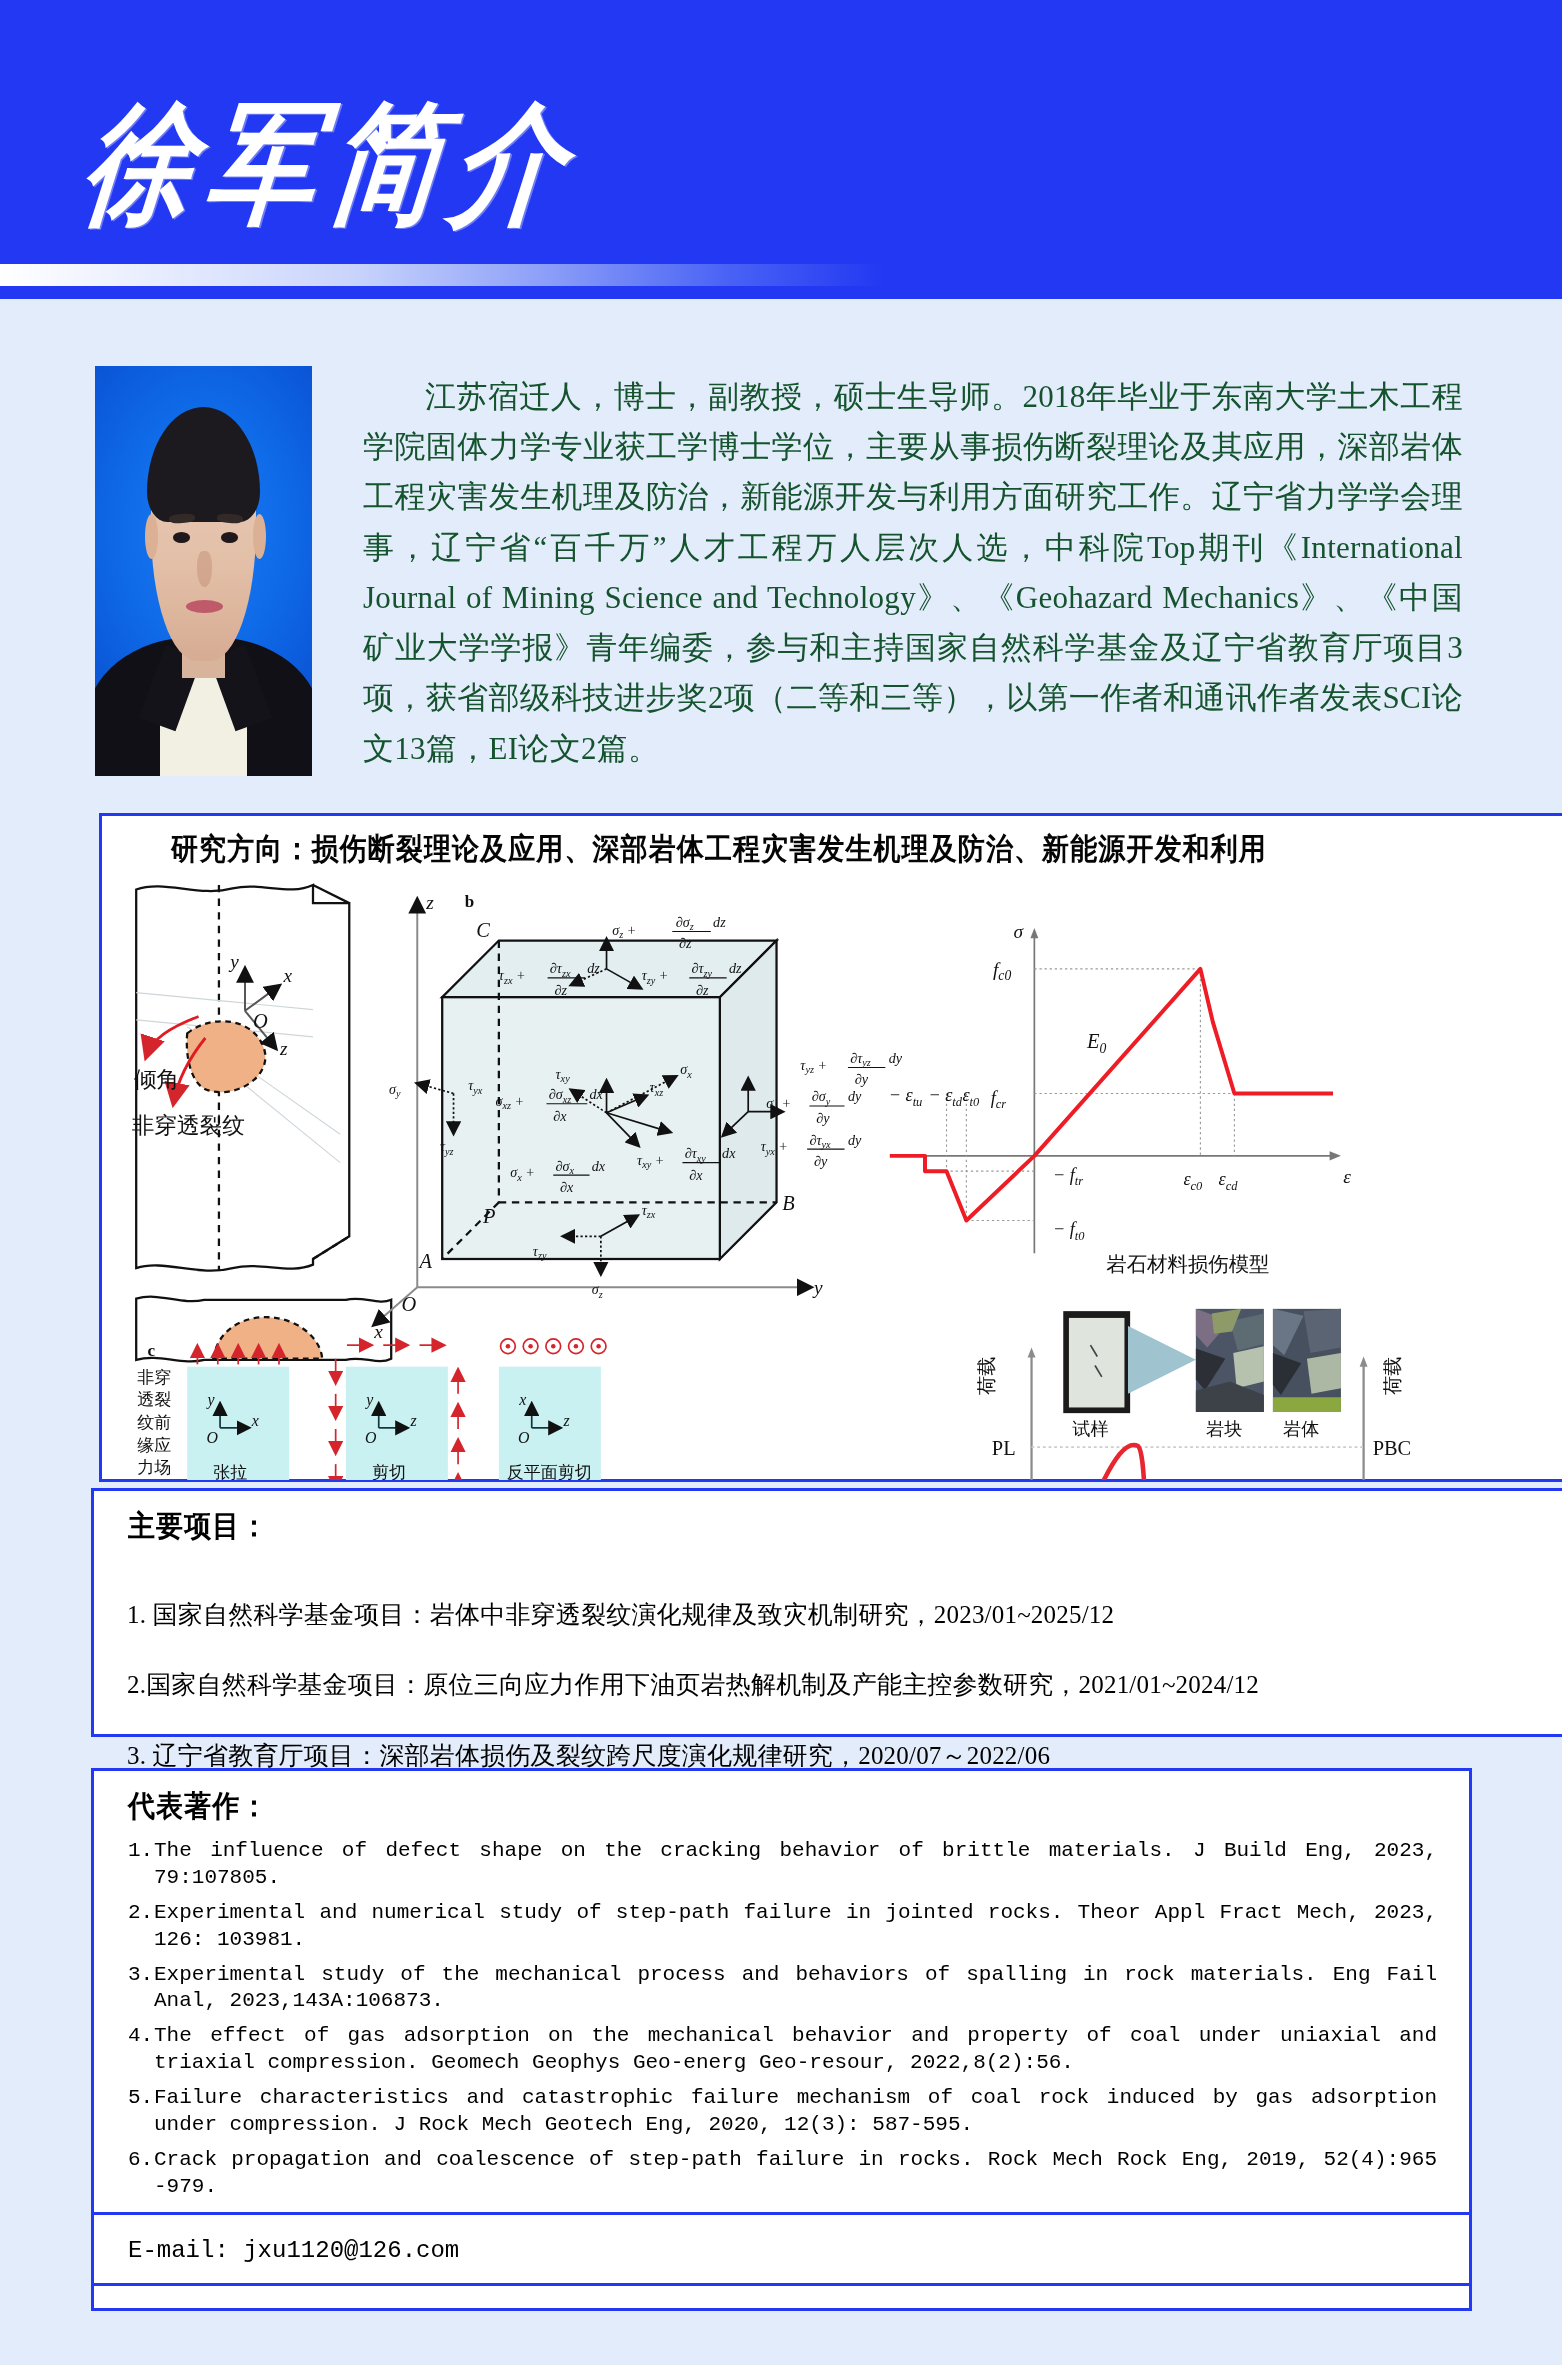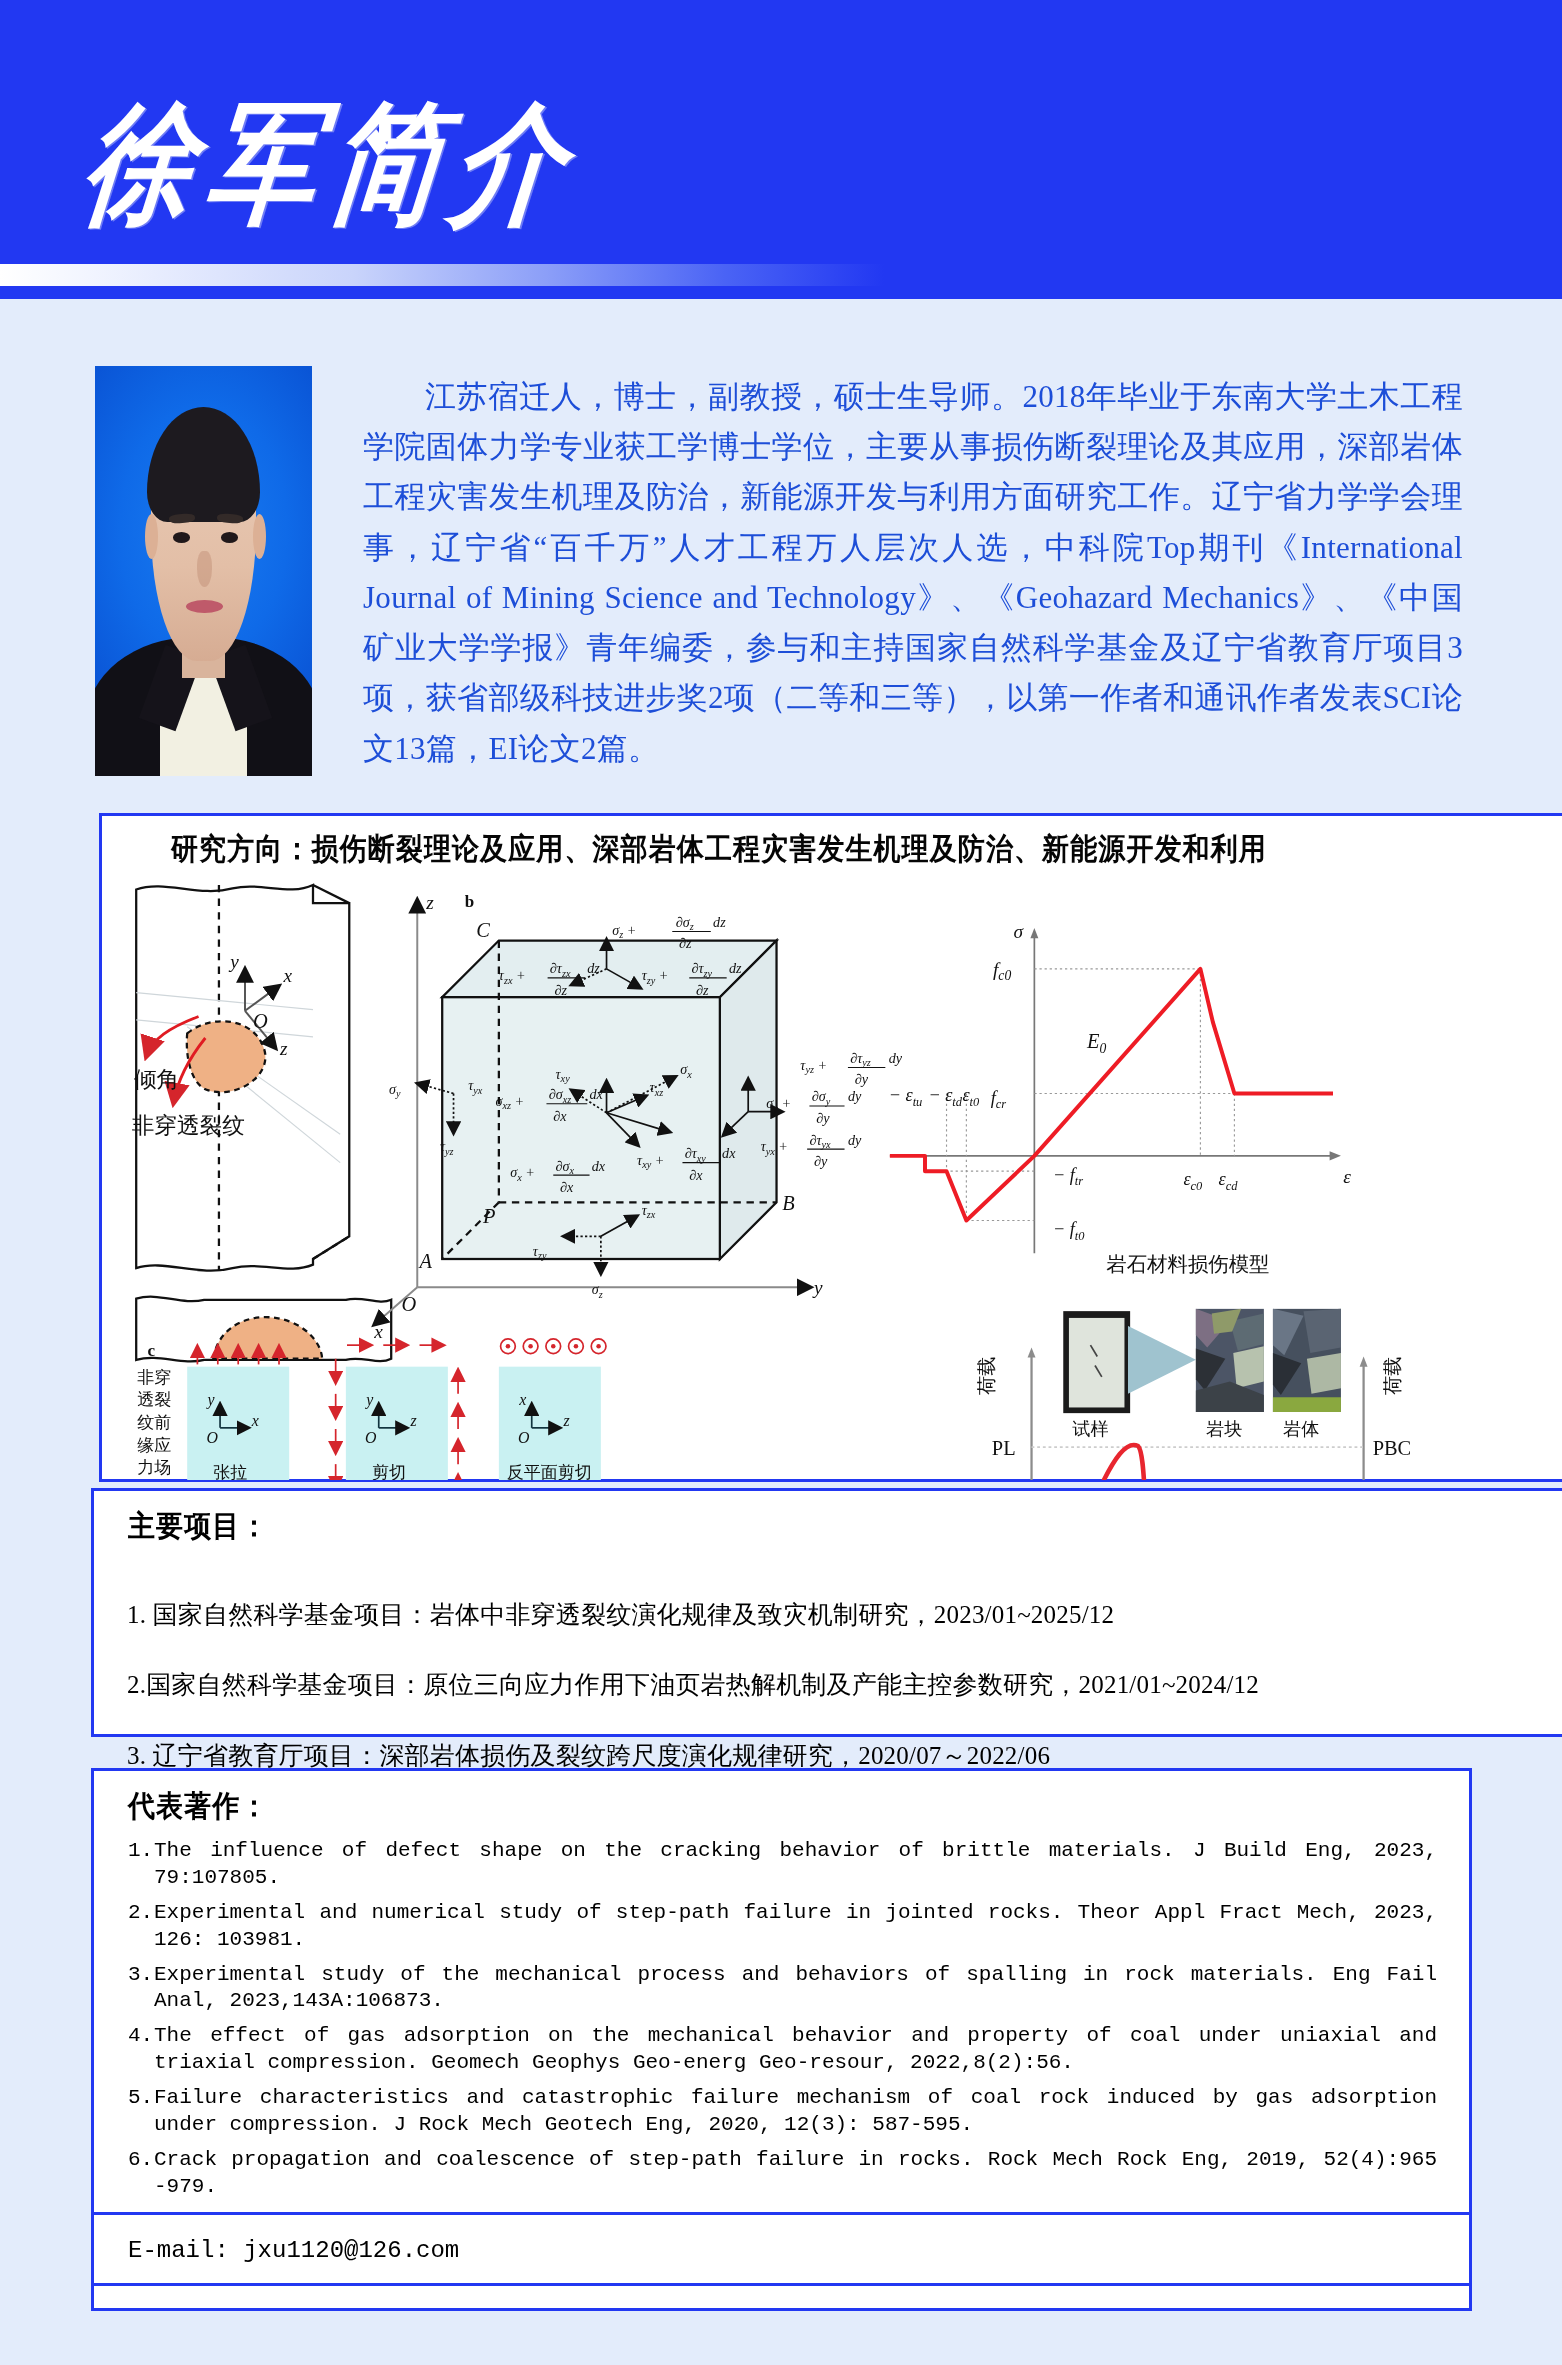--- a/index.html
+++ b/index.html
@@ -81,21 +81,21 @@
   .portrait .brow-l{position:absolute;left:34%;top:36%;width:12%;height:2.2%;background:#332a28;border-radius:40%;transform:rotate(-4deg);}
   .portrait .brow-r{position:absolute;right:32%;top:36%;width:12%;height:2.2%;background:#332a28;border-radius:40%;transform:rotate(4deg);}
   .portrait .eye-l{position:absolute;left:36%;top:40.5%;width:8%;height:2.6%;background:#20181a;border-radius:50%;}
   .portrait .eye-r{position:absolute;right:34%;top:40.5%;width:8%;height:2.6%;background:#20181a;border-radius:50%;}
   .portrait .nose{position:absolute;left:47%;top:45%;width:7%;height:9%;background:rgba(190,140,115,.45);border-radius:40% 40% 50% 50%;}
   .portrait .mouth{position:absolute;left:42%;top:57%;width:17%;height:3.2%;background:#bf5a6a;border-radius:50%;}
 
   .bio-text{
     position:absolute;left:363px;top:73px;width:1100px;
     font-family:"Liberation Serif",serif;
-    font-size:31px;line-height:1.62;color:#1d4ed8;
+    font-size:31px;line-height:1.62;color:#14532d;
     text-align:justify;text-align-last:left;
     text-indent:62px;
     letter-spacing:0.3px;
   }
 
   
   .box{
     position:absolute;
     background:#ffffff;
     border:3.4px solid #2238f2;

